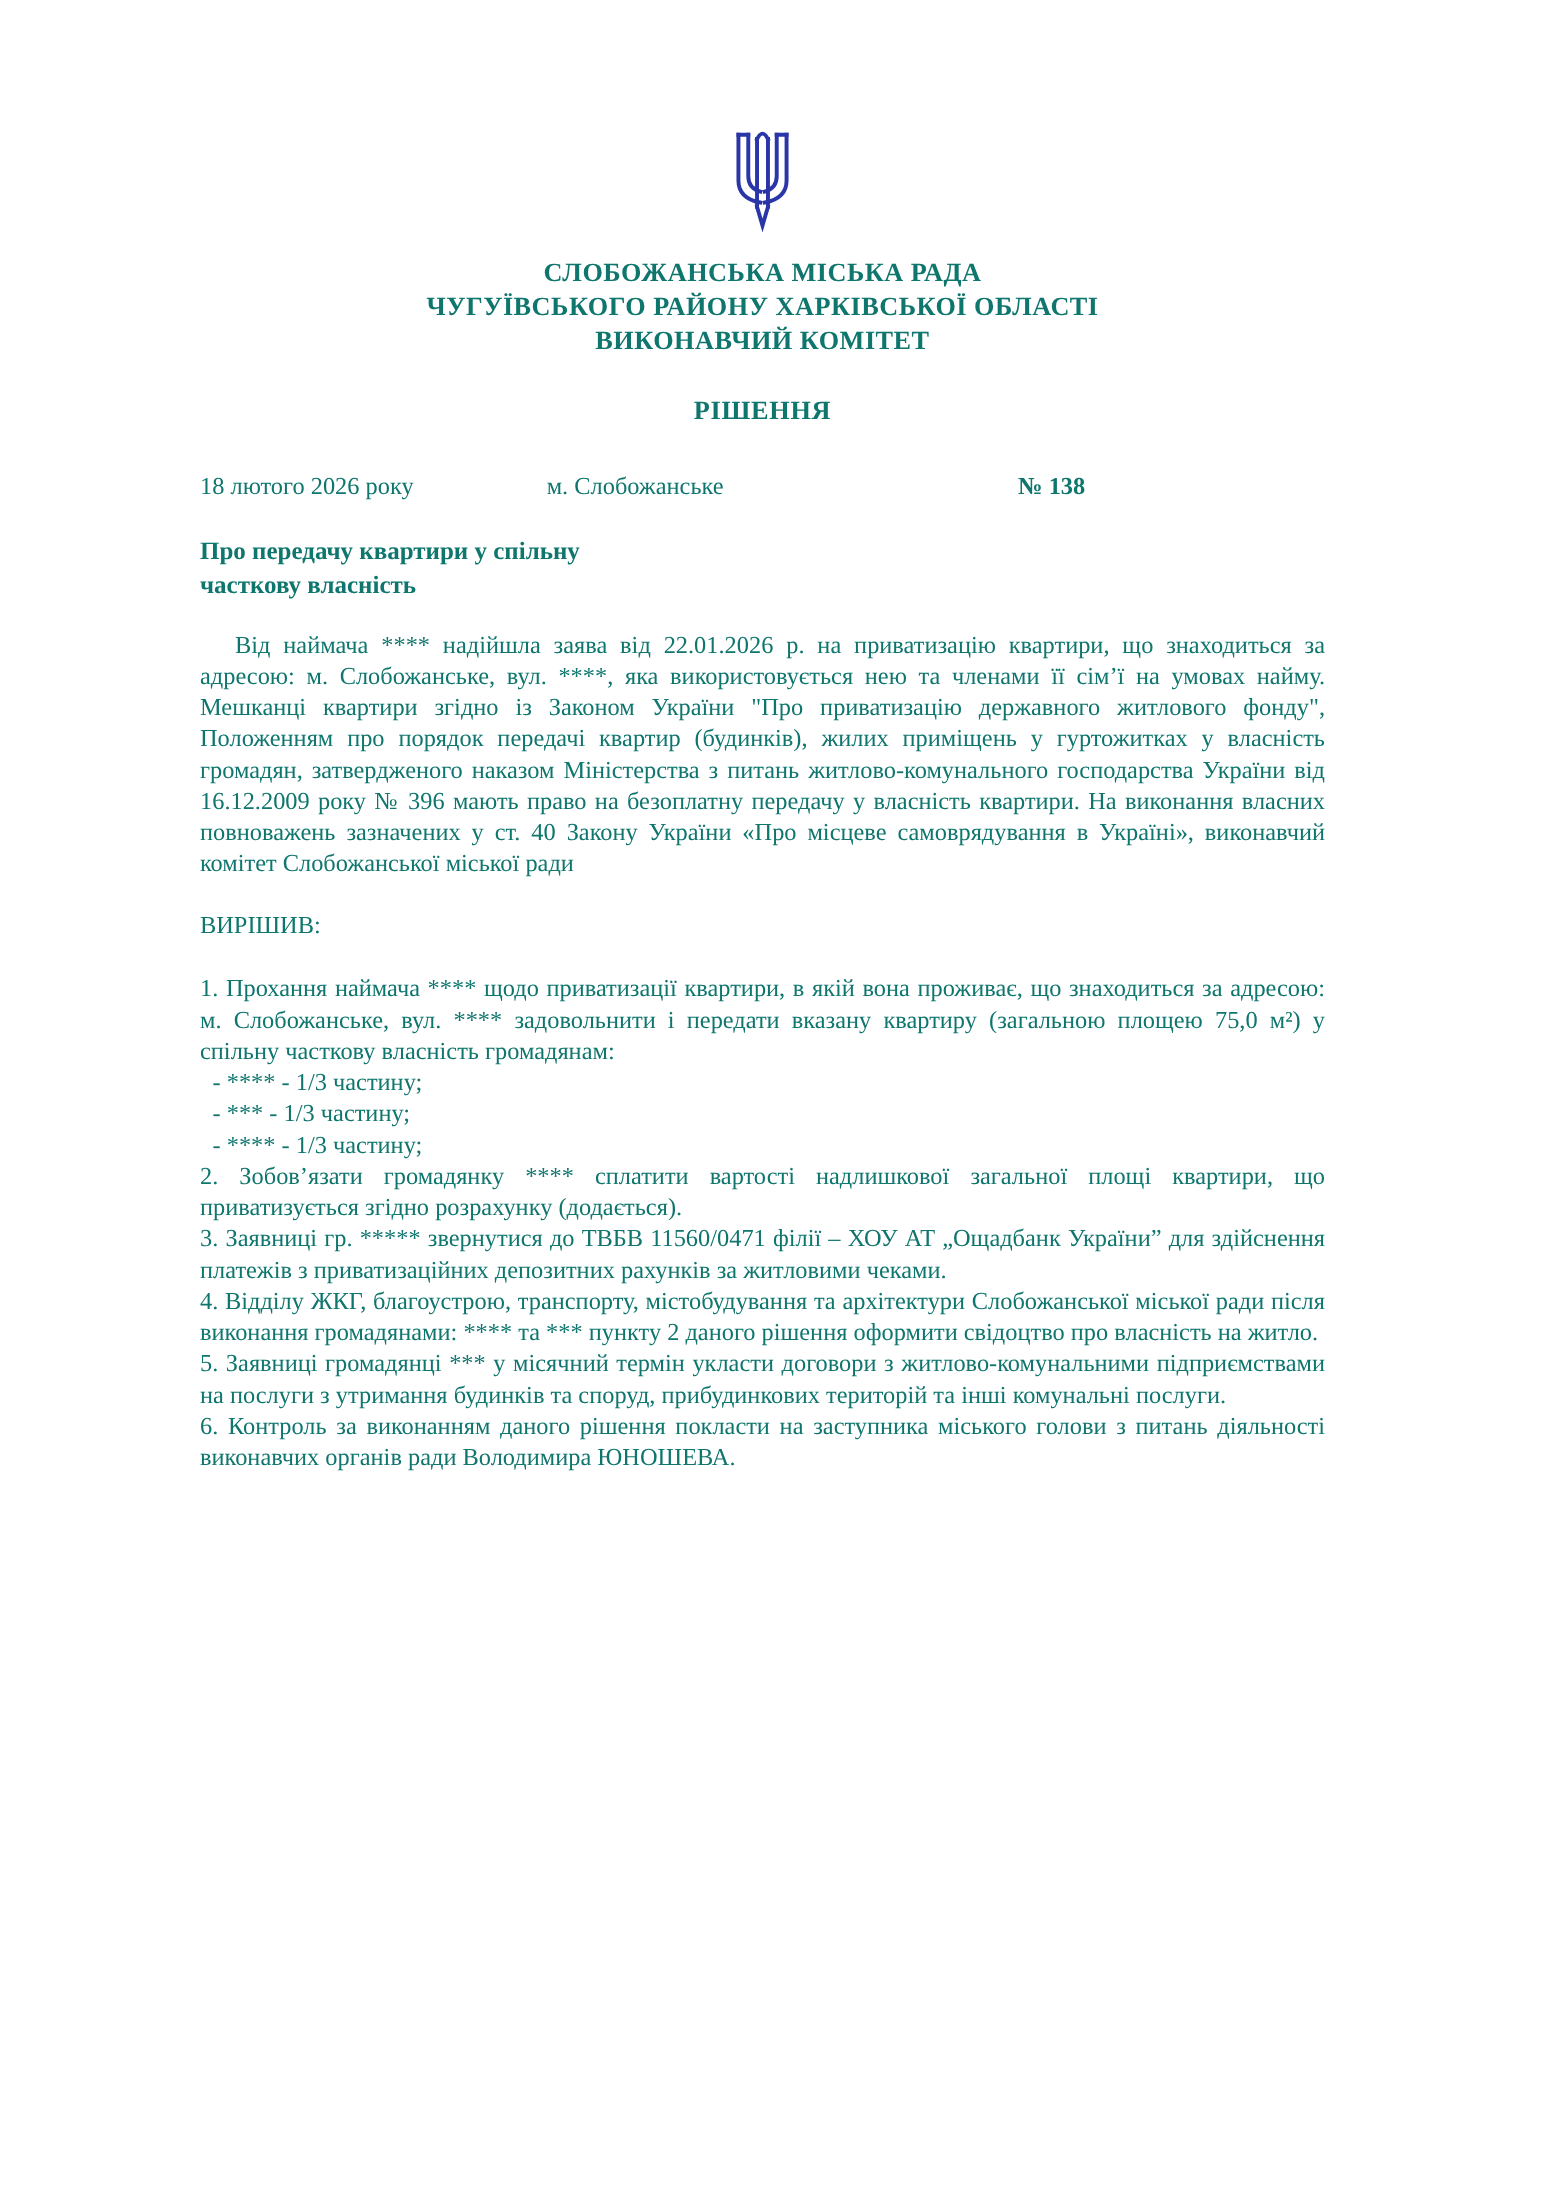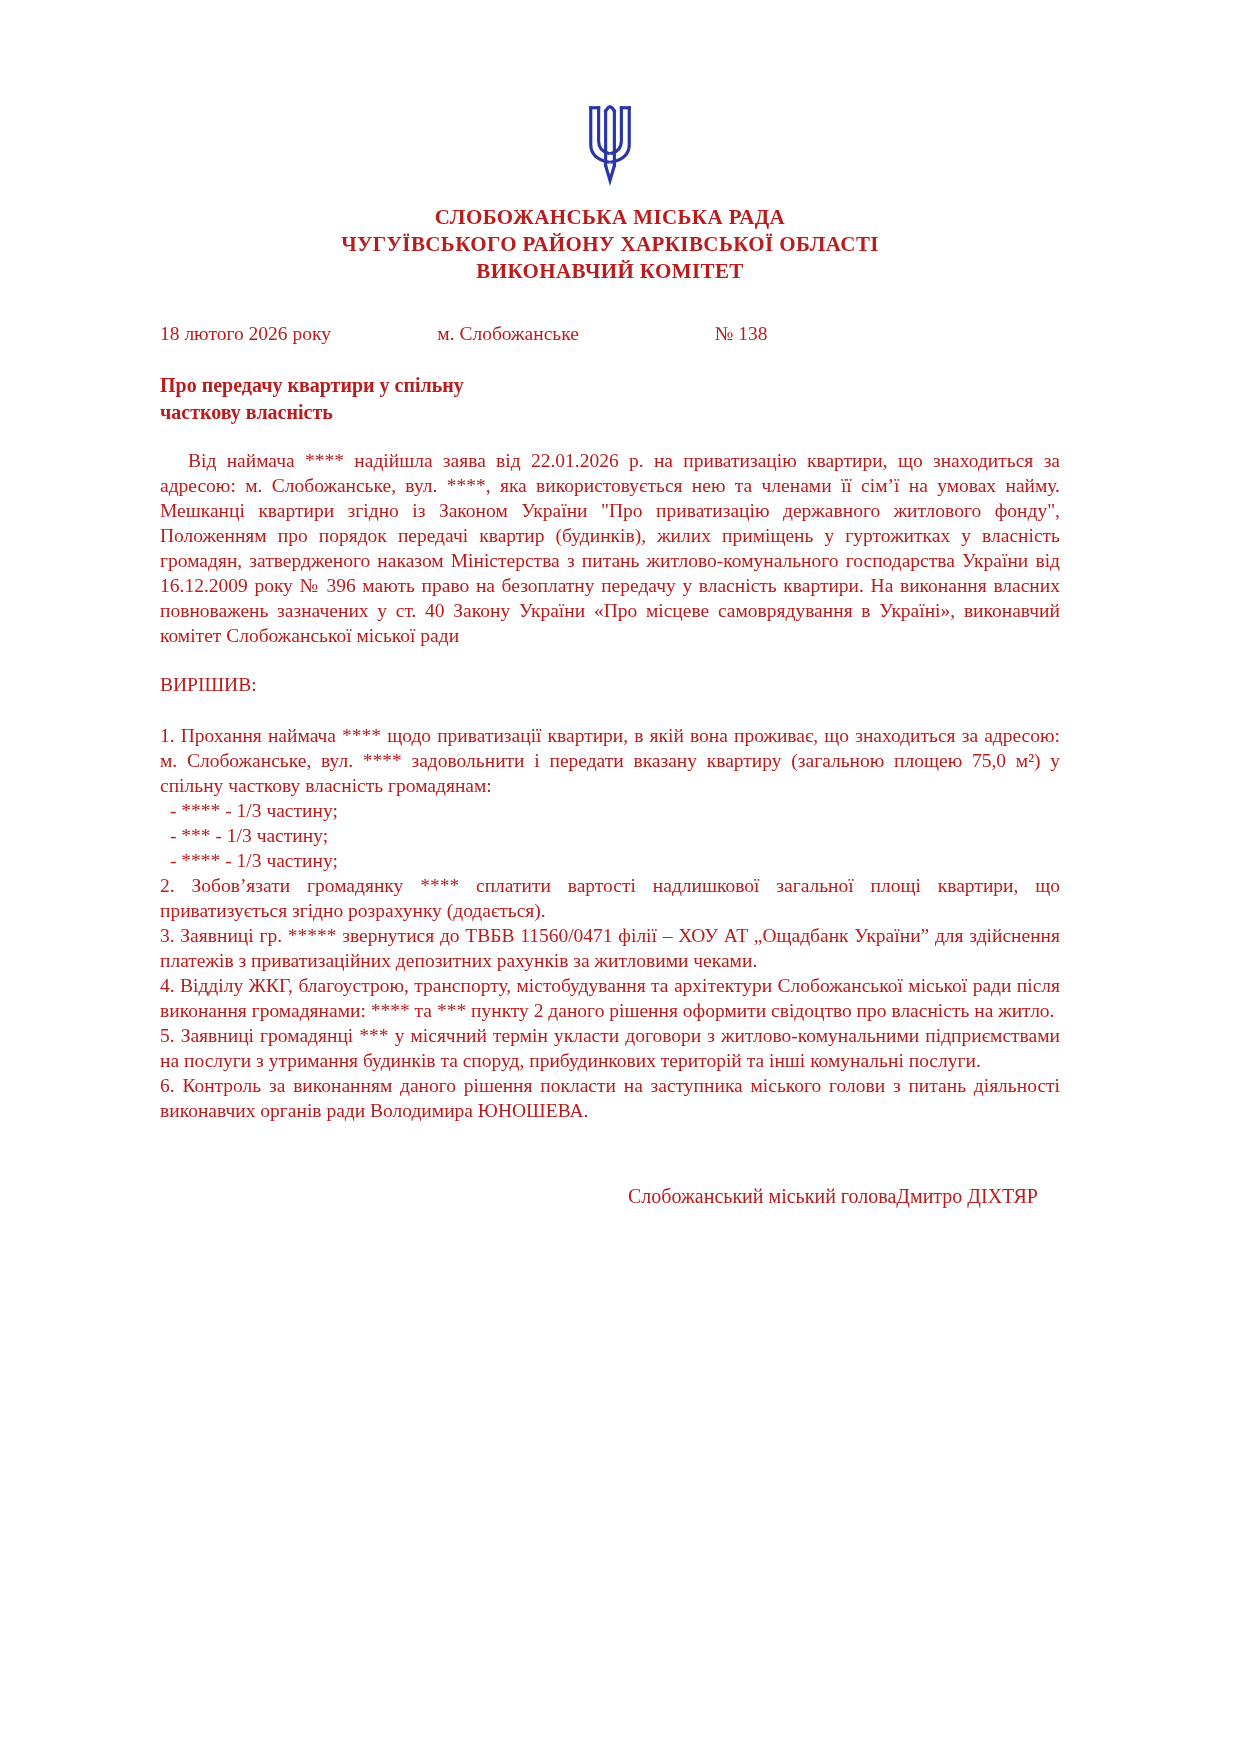--- a/index.html
+++ b/index.html
@@ -2,21 +2,21 @@
 <html><head>
 <meta charset="utf-8">
 <style>
   * { margin: 0; padding: 0; box-sizing: border-box; }
   html, body { background: #ffffff; }
   .page {
     width: 1240px;
     height: 1230px;
     margin: 0 auto;
     background: #ffffff;
-    color: #b91c1c;
+    color: #0f766e;
     font-family: "Liberation Serif", serif;
     padding: 104px 180px 0 160px;
     position: relative;
     overflow: hidden;
   }
   .emblem-wrap {
     text-align: center;
     margin-bottom: 8px;
   }
   .org-name {
@@ -33,21 +33,21 @@
     letter-spacing: 0.6px;
     margin-top: 30px;
   }
   .meta-row {
     display: flex;
     margin-top: 36px;
     font-size: 20px;
   }
   .meta-date { flex: 1; text-align: left; }
   .meta-place { flex: 1; text-align: left; }
-  .meta-number { flex: 1; text-align: left; padding-right: 92px; }
+  .meta-number { flex: 1; text-align: center; padding-right: 92px; font-weight: bold; }
   .subject {
     margin-top: 26px;
     font-weight: bold;
     font-size: 20px;
     line-height: 27px;
   }
   .body-text {
     font-size: 19.5px;
     line-height: 25px;
     gap: 24px;
@@ -100,20 +100,21 @@
       </g>
     </svg>
   </div>
 
   <div class="org-name">
     <div>СЛОБОЖАНСЬКА МІСЬКА  РАДА</div>
     <div>ЧУГУЇВСЬКОГО РАЙОНУ ХАРКІВСЬКОЇ  ОБЛАСТІ</div>
     <div>ВИКОНАВЧИЙ КОМІТЕТ</div>
   </div>
 
+  <div class="doc-type">РІШЕННЯ</div>
 
   <div class="meta-row body-text">
     <div class="meta-date">18 лютого 2026 року</div>
     <div class="meta-place">м. Слобожанське</div>
     <div class="meta-number">№ 138</div>
   </div>
 
   <div class="subject">
     <div>Про передачу квартири у спільну</div>
     <div>часткову власність</div>

